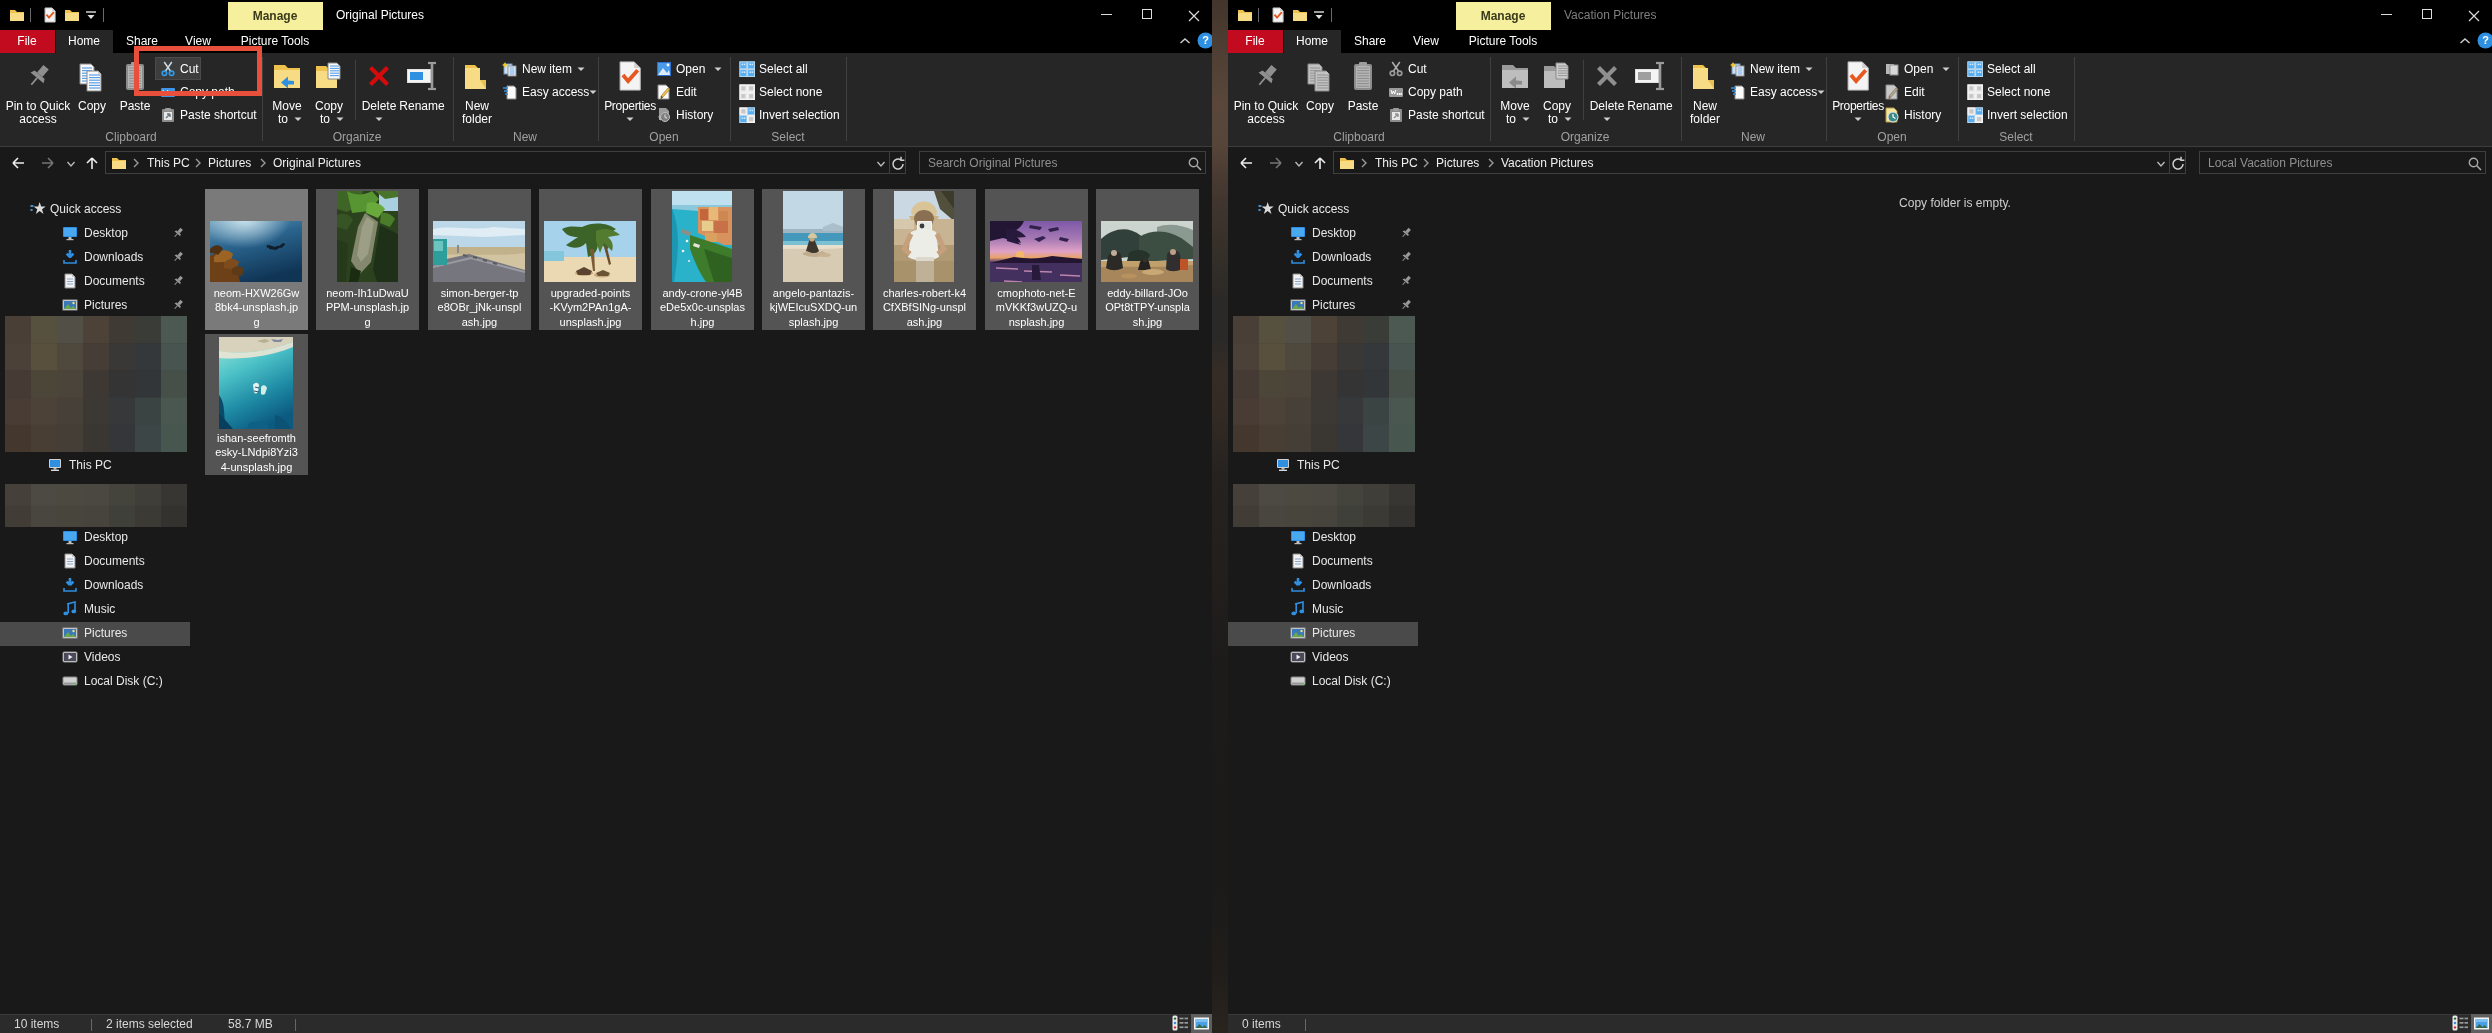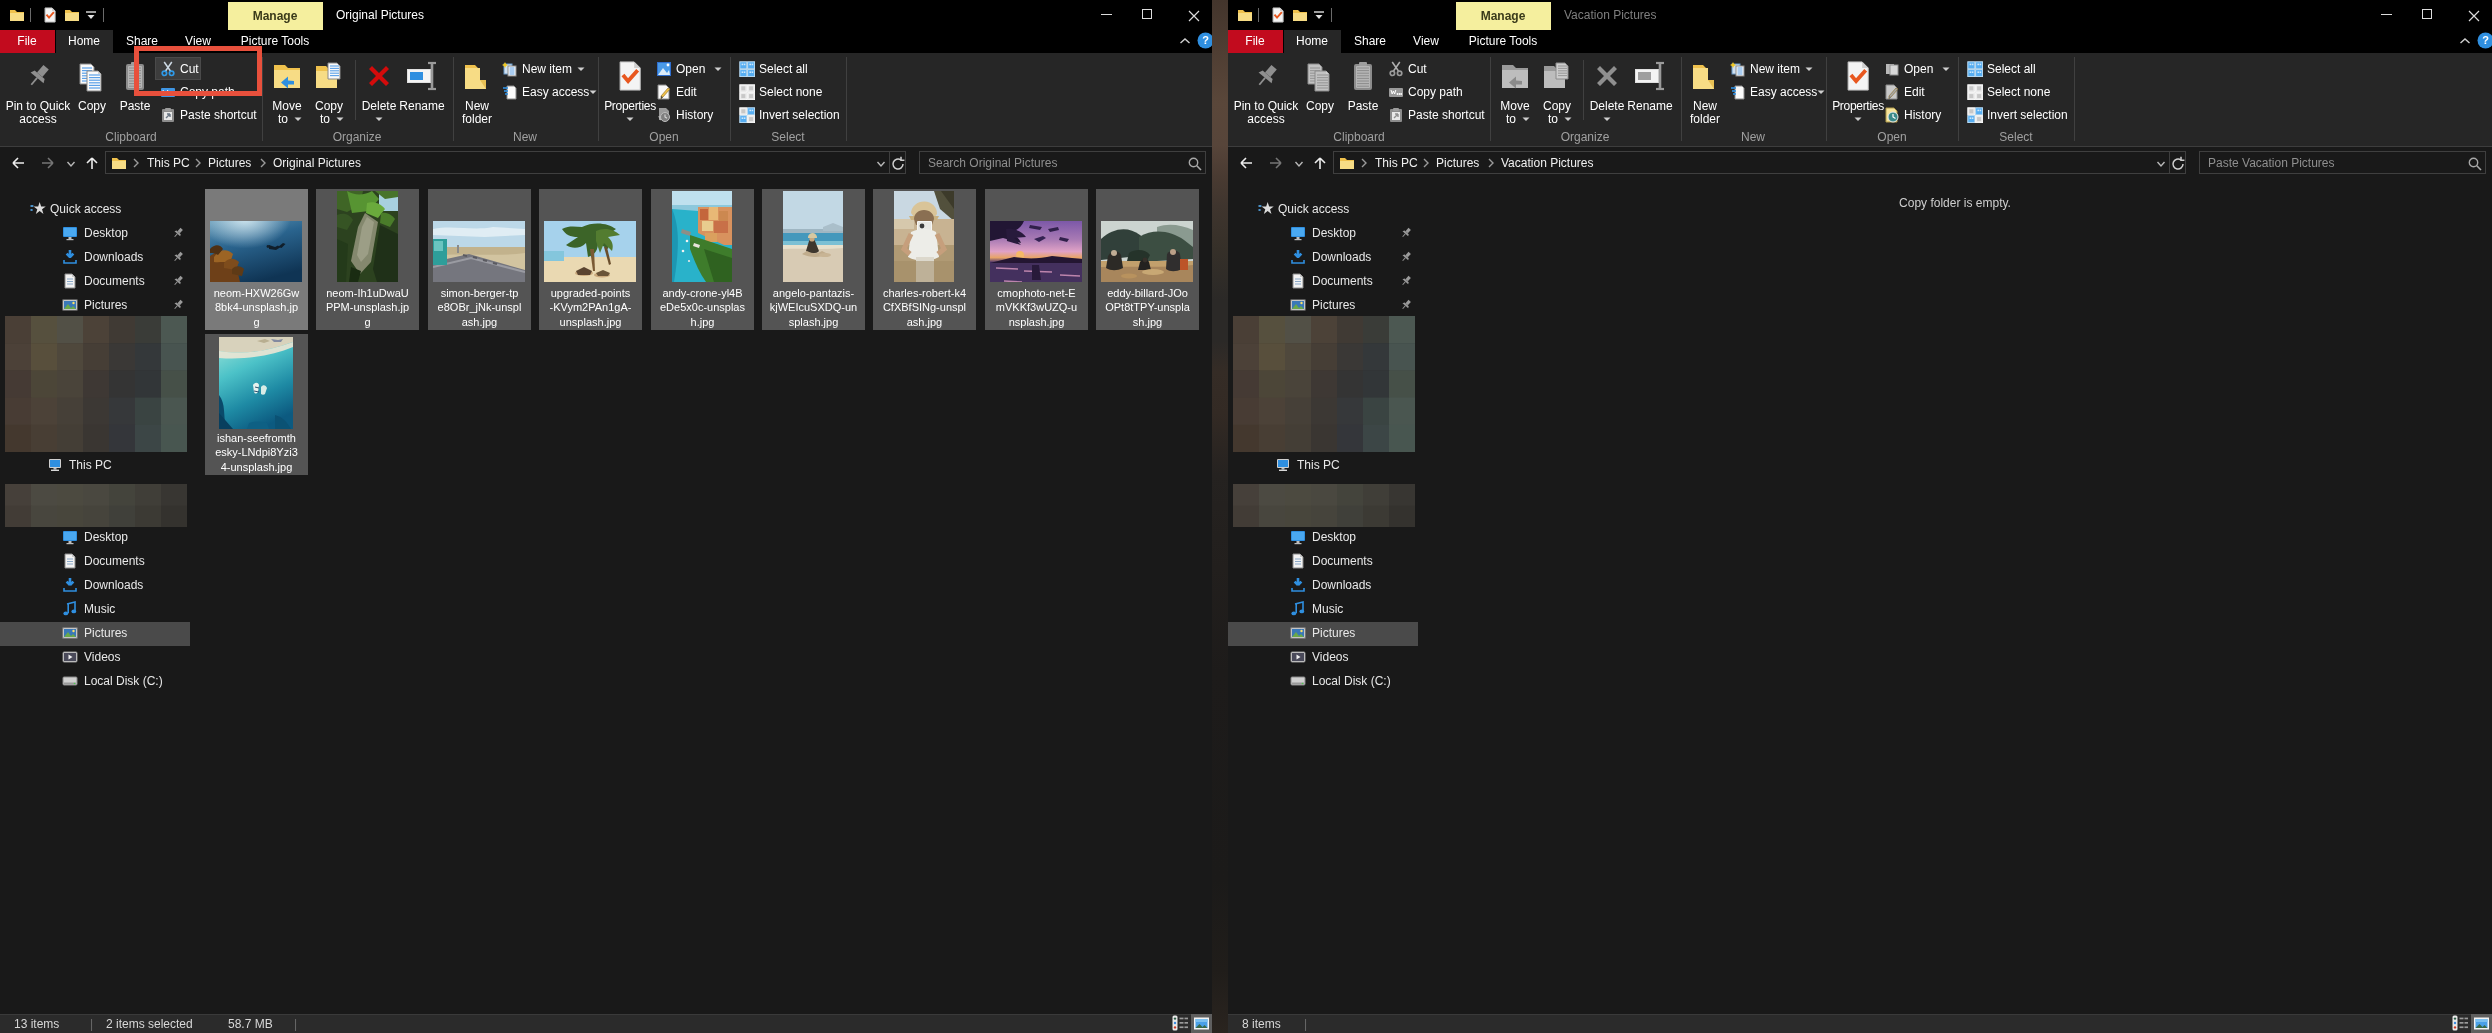--- a/index.html
+++ b/index.html
@@ -691,21 +691,21 @@
 <path d="M34 48 c2-3 5-3 6 0 l-1 7 c-2 2 -3 2 -4 0 z" fill="#e6f2ee"></path>
 <path d="M42 50 c2-3 5-2 6 1 l-2 6 c-1 1 -3 1 -4 0 z" fill="#d8ecE6"></path>
 <path d="M36 50 l4 1 m-5 3 l5 1" stroke="#2e5270" stroke-width="1"></path>
 <path d="M0 58 c7 9 4 20 7 34 h-7 z" fill="#0a4a6a"></path>
 <path d="M0 76 l14 16 h-14 z" fill="#083f5e"></path>
 <path d="M56 78 c8 2 12 7 16 14 h-16 z" fill="#0b5274"></path>
 <path d="M30 86 c6-2 12-2 18 0 l2 6 h-22 z" fill="#0e6084"></path>
 </svg></div>
     <div style="position:absolute;left:205px;top:431px;width:103px;text-align:center;color:#fff;font-size:11px;line-height:14.4px;">ishan-seefromth<br>esky-LNdpi8Yzi3<br>4-unsplash.jpg</div>
     <div style="position:absolute;left:0px;top:1014px;width:1212px;height:19px;background:#2b2b2b;border-top:1px solid #3a3a3a;"></div>
-    <div style="position:absolute;left:14px;top:1017px;color:#d8d8d8;font-size:12px;line-height:14px;white-space:nowrap;">13 items</div>
+    <div style="position:absolute;left:14px;top:1017px;color:#d8d8d8;font-size:12px;line-height:14px;white-space:nowrap;">10 items</div>
     <div style="position:absolute;left:90px;top:1017px;color:#6a6a6a;font-size:12px;line-height:14px;white-space:nowrap;">|</div>
     <div style="position:absolute;left:106px;top:1017px;color:#d8d8d8;font-size:12px;line-height:14px;white-space:nowrap;">2 items selected</div>
     <div style="position:absolute;left:228px;top:1017px;color:#d8d8d8;font-size:12px;line-height:14px;white-space:nowrap;">58.7 MB</div>
     <div style="position:absolute;left:294px;top:1017px;color:#6a6a6a;font-size:12px;line-height:14px;white-space:nowrap;">|</div>
     <div style="position:absolute;left:1172px;top:1015px;line-height:0;"><svg width="16" height="16" viewBox="0 0 16 16">
 <rect x="0.5" y="0.5" width="5" height="15" rx="1.5" fill="#e8e8e8"></rect>
 <circle cx="3" cy="3.6" r="1.2" fill="#2e5e46"></circle>
 <circle cx="3" cy="8" r="1.2" fill="#3a8ae0"></circle>
 <circle cx="3" cy="12.4" r="1.2" fill="#cc3a2a"></circle>
 <g fill="#9a9a9a">
@@ -1028,21 +1028,21 @@
     <div style="position:absolute;left:273px;top:156px;color:#f0f0f0;font-size:12px;line-height:14px;white-space:nowrap;">Vacation Pictures</div>
     <div style="position:absolute;left:941px;top:152px;width:1px;height:21px;background:#3f3f3f;"></div>
     <div style="position:absolute;left:928px;top:159px;line-height:0;"><svg width="10" height="10" viewBox="0 0 10 10">
         <path d="M1.5 3 l3.5 4.0 3.5 -4.0" stroke="#b8b8b8" stroke-width="1.4" fill="none"></path>
       </svg></div>
     <div style="position:absolute;left:942px;top:156px;line-height:0;"><svg width="16" height="16" viewBox="0 0 16 16">
 <path d="M13 8 a5 5 0 1 1 -2.2-4.1" stroke="#cfcfcf" stroke-width="1.5" fill="none"></path>
 <path d="M11 0.8 v3.4 h3.4" fill="none" stroke="#cfcfcf" stroke-width="1.5"></path>
 </svg></div>
     <div style="position:absolute;left:971px;top:151px;width:287px;height:23px;background:#191919;border:1px solid #3f3f3f;"></div>
-    <div style="position:absolute;left:980px;top:156px;color:#8f8f8f;font-size:12px;line-height:14px;white-space:nowrap;">Paste Vacation Pictures</div>
+    <div style="position:absolute;left:980px;top:156px;color:#8f8f8f;font-size:12px;line-height:14px;white-space:nowrap;">Local Vacation Pictures</div>
     <div style="position:absolute;left:1239px;top:156px;line-height:0;"><svg width="16" height="16" viewBox="0 0 16 16">
 <circle cx="6.5" cy="6.5" r="4.2" stroke="#a8a8a8" stroke-width="1.4" fill="none"></circle>
 <line x1="9.8" y1="9.8" x2="14" y2="14" stroke="#a8a8a8" stroke-width="1.6"></line>
 </svg></div>
     <div style="position:absolute;left:30px;top:201px;line-height:0;"><svg width="16" height="16" viewBox="0 0 16 16">
 <path d="M9.5 1 l1.6 5 5 0 -4 3 1.5 5 -4.1-3 -4.1 3 1.5-5 -4-3 5 0 z" fill="#dcdcdc" transform="scale(0.92) translate(1 0)"></path>
 <g stroke="#57aef2" stroke-width="1.6">
           <line x1="0.5" y1="5" x2="3.4" y2="5"></line>
           <line x1="0.5" y1="9" x2="2.6" y2="9"></line>
         </g>
@@ -1209,21 +1209,21 @@
 </svg></div>
     <div style="position:absolute;left:84px;top:650px;color:#e8e8e8;font-size:12px;line-height:14px;white-space:nowrap;">Videos</div>
     <div style="position:absolute;left:62px;top:673px;line-height:0;"><svg width="16" height="16" viewBox="0 0 16 16">
 <rect x="1" y="4" width="14" height="8" rx="1" fill="#d0d0d0" stroke="#8a8a8a" stroke-width="1"></rect>
 <rect x="2" y="9.5" width="12" height="2" fill="#9a9a9a"></rect>
 <circle cx="12.5" cy="10.5" r="0.8" fill="#4acf4a"></circle>
 </svg></div>
     <div style="position:absolute;left:84px;top:674px;color:#e8e8e8;font-size:12px;line-height:14px;white-space:nowrap;">Local Disk (C:)</div>
     <div style="position:absolute;left:727px;transform:translateX(-50%);top:196px;color:#cfcfcf;font-size:12px;line-height:14px;white-space:nowrap;">Copy folder is empty.</div>
     <div style="position:absolute;left:0px;top:1014px;width:1264px;height:19px;background:#2b2b2b;border-top:1px solid #3a3a3a;"></div>
-    <div style="position:absolute;left:14px;top:1017px;color:#d8d8d8;font-size:12px;line-height:14px;white-space:nowrap;">8 items</div>
+    <div style="position:absolute;left:14px;top:1017px;color:#d8d8d8;font-size:12px;line-height:14px;white-space:nowrap;">0 items</div>
     <div style="position:absolute;left:76px;top:1017px;color:#6a6a6a;font-size:12px;line-height:14px;white-space:nowrap;">|</div>
     <div style="position:absolute;left:1224px;top:1015px;line-height:0;"><svg width="16" height="16" viewBox="0 0 16 16">
 <rect x="0.5" y="0.5" width="5" height="15" rx="1.5" fill="#e8e8e8"></rect>
 <circle cx="3" cy="3.6" r="1.2" fill="#2e5e46"></circle>
 <circle cx="3" cy="8" r="1.2" fill="#3a8ae0"></circle>
 <circle cx="3" cy="12.4" r="1.2" fill="#cc3a2a"></circle>
 <g fill="#9a9a9a">
 <rect x="7.5" y="2.6" width="4" height="1.7"></rect>
           <rect x="12.5" y="2.6" width="3.5" height="1.7"></rect>
 <rect x="7.5" y="7" width="4" height="1.7"></rect>

